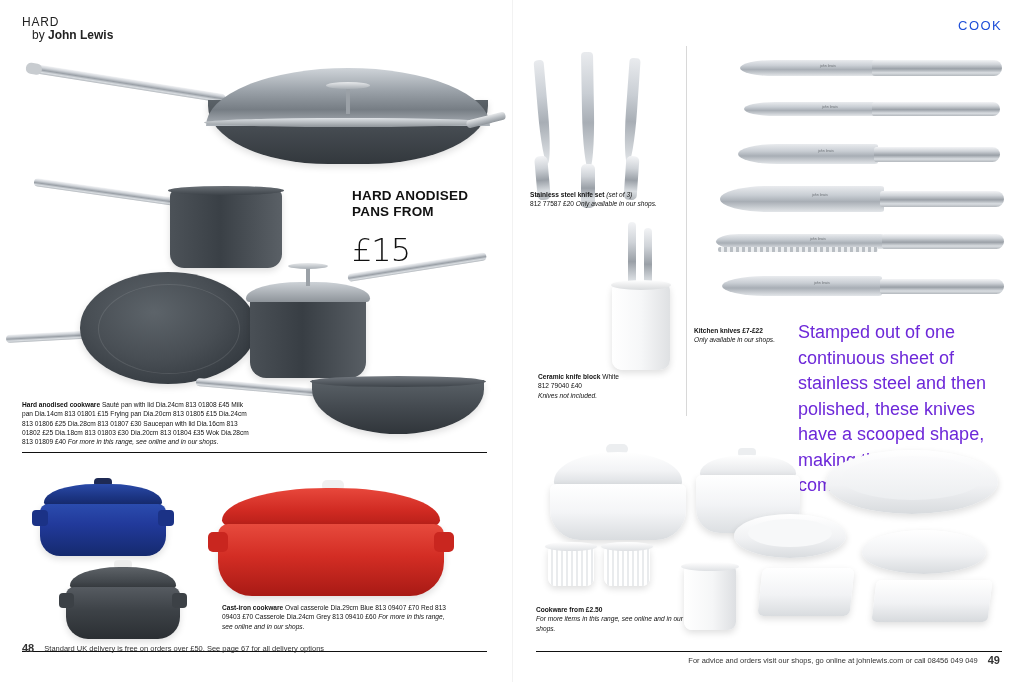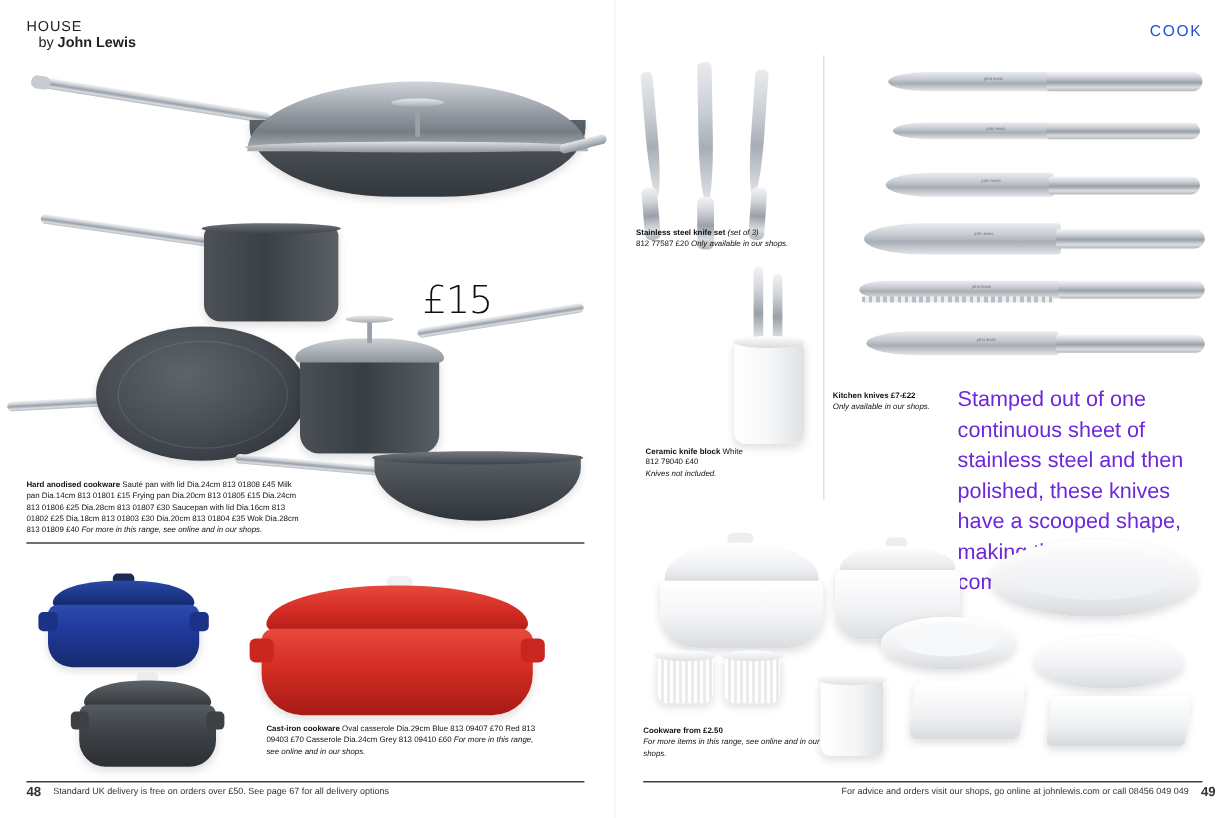--- a/index.html
+++ b/index.html
@@ -15,23 +15,23 @@
   .spine{position:absolute;left:512px;top:0;bottom:0;width:1px;background:#f2f2f2;}
 
   
   .brand{position:absolute;left:22px;top:16px;line-height:1.05;}
   .brand .l1{font-size:12px;letter-spacing:.8px;color:#222;}
   .brand .l2{font-size:12px;color:#222;padding-left:10px;}
   .brand .l2 b{font-weight:bold;}
   .cook{position:absolute;right:22px;top:18px;font-size:13px;letter-spacing:1.4px;color:#1d4ed8;}
 
   
-  .footer-left{position:absolute;left:22px;bottom:16px;font-size:7.5px;color:#333;}
+  .footer-left{position:absolute;left:22px;bottom:28px;font-size:7.5px;color:#333;}
   .footer-left .pn{font-size:11px;font-weight:bold;margin-right:8px;vertical-align:-1px;}
-  .footer-right{position:absolute;right:11px;bottom:16px;font-size:7.5px;color:#333;text-align:right;}
+  .footer-right{position:absolute;right:24px;bottom:16px;font-size:7.5px;color:#333;text-align:right;}
   .footer-right .pn{font-size:11px;font-weight:bold;margin-left:8px;vertical-align:-1px;}
   .rule{position:absolute;height:1px;background:#111;}
 
   
   .cap{position:absolute;font-size:6.6px;line-height:1.42;color:#111;}
   .cap i{font-style:italic;}
   .cap .t{font-weight:bold;}
 
   
   .hard-head{position:absolute;left:352px;top:188px;width:130px;font-weight:bold;font-size:13.5px;line-height:1.18;letter-spacing:.2px;color:#111;}
@@ -50,21 +50,21 @@
   .shadow-soft{box-shadow:0 3px 7px rgba(0,0,0,.13);}
 </style>
 </head>
 <body>
 
 <div class="page">
 
   <div class="spine"></div>
 
   <div class="brand">
-    <div class="l1">HOUSE</div>
+    <div class="l1">HARD</div>
     <div class="l2">
       <span>by </span><b>John Lewis</b>
     </div>
   </div>
   <div class="cook">COOK</div>
 
   <div class="obj" style="left:20px;top:52px;width:470px;height:110px;">
 
     <div class="obj metal-h" style="left:8px;top:11px;width:200px;height:9px;transform:rotate(9deg);transform-origin:left center;border-radius:5px;"></div>
     <div class="obj" style="left:6px;top:10px;width:16px;height:11px;background:#c8ccd0;border-radius:5px;transform:rotate(9deg);transform-origin:left center;"></div>
@@ -105,20 +105,21 @@
     <div class="obj" style="left:52px;top:5px;width:40px;height:6px;border-radius:50%;background:linear-gradient(180deg,#e8eaec,#a8aeb4);"></div>
   </div>
 
   <div class="obj" style="left:196px;top:370px;width:290px;height:70px;">
     <div class="obj metal-h" style="left:0px;top:8px;width:130px;height:8px;border-radius:4px;transform:rotate(5deg);transform-origin:left center;"></div>
     <div class="obj dark-pan shadow-soft" style="left:116px;top:10px;width:172px;height:54px;border-radius:0 0 100px 100px / 0 0 52px 52px;
                 background:linear-gradient(180deg,#5a6167 0%,#444a50 50%,#30353a 100%);"></div>
     <div class="obj" style="left:114px;top:6px;width:176px;height:11px;border-radius:50%;background:linear-gradient(180deg,#737980,#3e444a);"></div>
   </div>
 
+  <div class="hard-head">HARD ANODISED PANS FROM</div>
   <div class="price-big">£15</div>
 
   <div class="cap" style="left:22px;top:400px;width:230px;">
     <span class="t">Hard anodised cookware</span>
     <span>Sauté pan with lid Dia.24cm 813 01808 £45  Milk pan Dia.14cm 813 01801 £15  Frying pan Dia.20cm 813 01805 £15  Dia.24cm 813 01806 £25  Dia.28cm 813 01807 £30  Saucepan with lid Dia.16cm 813 01802 £25  Dia.18cm 813 01803 £30  Dia.20cm 813 01804 £35  Wok Dia.28cm 813 01809 £40</span>
     <i>For more in this range, see online and in our shops.</i>
   </div>
   <div class="rule" style="left:22px;top:452px;width:465px;"></div>
 
   <div class="obj" style="left:38px;top:478px;width:130px;height:90px;">

